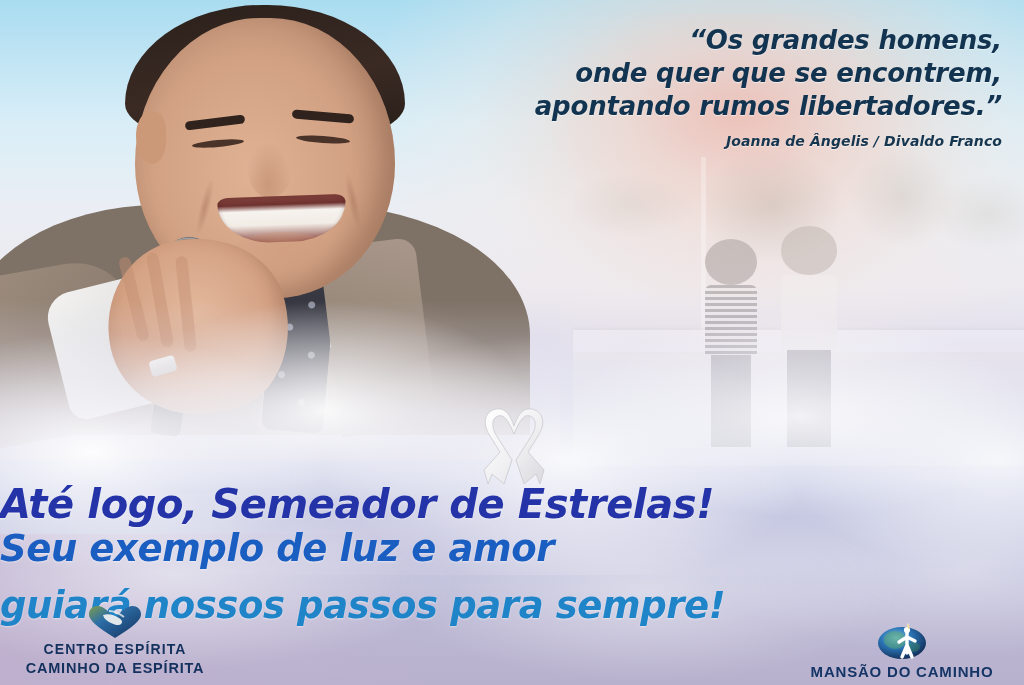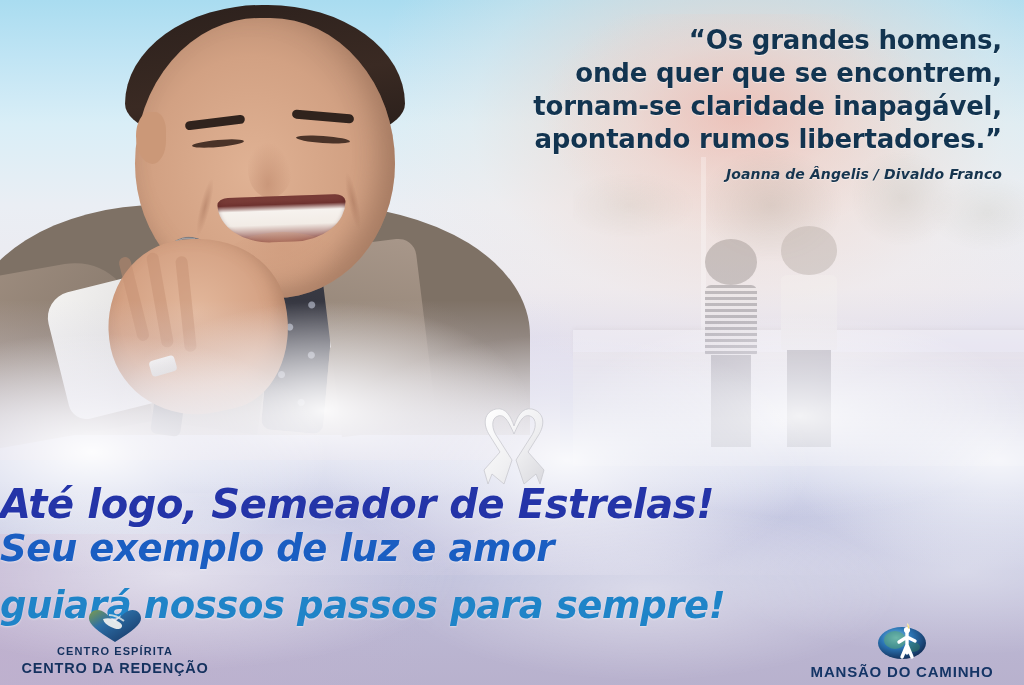--- a/index.html
+++ b/index.html
@@ -398,20 +398,21 @@
   
   .quote-block {
     position: absolute;
     right: 22px;
     top: 24px;
     width: 560px;
     text-align: right;
   }
   .quote-line {
     font-family: "DejaVu Sans", sans-serif;
+    font-style: italic;
     font-weight: bold;
     font-size: 26px;
     line-height: 1.27;
     letter-spacing: -0.2px;
     color: #123450;
     white-space: nowrap;
     text-shadow: 0 1px 1px rgba(255,255,255,0.55);
   }
   .quote-credit {
     margin-top: 10px;
@@ -463,21 +464,21 @@
     position: absolute;
     right: 10px;
     bottom: 4px;
     width: 224px;
     text-align: center;
   }
   .logo-mark { display: block; margin: 0 auto 2px; }
   .logo-text-sm {
     font-family: "Liberation Sans", sans-serif;
     font-weight: bold;
-    font-size: 11px;
+    font-size: 14px;
     letter-spacing: 1.1px;
     color: #14315e;
     line-height: 1.25;
   }
   .logo-text-lg {
     font-family: "Liberation Sans", sans-serif;
     font-weight: bold;
     font-size: 14.5px;
     letter-spacing: 0.8px;
     color: #14315e;
@@ -555,21 +556,20 @@
     <div class="p-ring"></div>
     <div class="p-fade"></div>
   </div>
 
   <div class="clouds"></div>
   <div class="clouds-lower"></div>
 
   <div class="quote-block">
     <div class="quote-line">“Os grandes homens,</div>
     <div class="quote-line">onde quer que se encontrem,</div>
-    <div class="quote-line">tornam-se claridade inapagável,</div>
     <div class="quote-line">apontando rumos libertadores.”</div>
     <div class="quote-credit">Joanna de Ângelis / Divaldo Franco</div>
   </div>
 
   <div class="ribbon">
     <svg viewBox="0 0 72 80" width="72" height="80" aria-hidden="true">
       <defs>
         <linearGradient id="rbg" x1="0" y1="0" x2="1" y2="1">
           <stop offset="0%" stop-color="#ffffff"></stop>
           <stop offset="55%" stop-color="#f0f0f2"></stop>
@@ -597,21 +597,21 @@
           <stop offset="35%" stop-color="#2c6ea6"></stop>
           <stop offset="100%" stop-color="#15315e"></stop>
         </linearGradient>
       </defs>
       <path d="M28 33 C10 22 2 15 2 9.5 C2 4 6 1 10.5 1 C16 1 20 5 28 13 C36 5 40 1 45.5 1
                C50 1 54 4 54 9.5 C54 15 46 22 28 33 Z" fill="url(#hg)"></path>
       <path d="M16 10 C22 8 27 10 32 13 C35 15 36 17 34 19 C32 21 28 20 24 18 C20 16 17 14 16 10 Z" fill="#f2f3f1" opacity="0.92"></path>
       <path d="M22 6 C28 6 33 9 37 12" stroke="#e9ebe8" stroke-width="2" fill="none" opacity="0.8"></path>
     </svg>
     <div class="logo-text-sm">CENTRO ESPÍRITA</div>
-    <div class="logo-text-lg">CENTRO DA REDENÇÃO</div>
+    <div class="logo-text-lg">CAMINHO DA ESPÍRITA</div>
   </div>
 
   <div class="logo-right">
     <svg class="logo-mark" width="50" height="38" viewBox="0 0 50 38" aria-hidden="true">
       <defs>
         <radialGradient id="gg" cx="38%" cy="34%" r="72%">
           <stop offset="0%" stop-color="#7fc3e8"></stop>
           <stop offset="45%" stop-color="#2a74b4"></stop>
           <stop offset="100%" stop-color="#112a52"></stop>
         </radialGradient>

